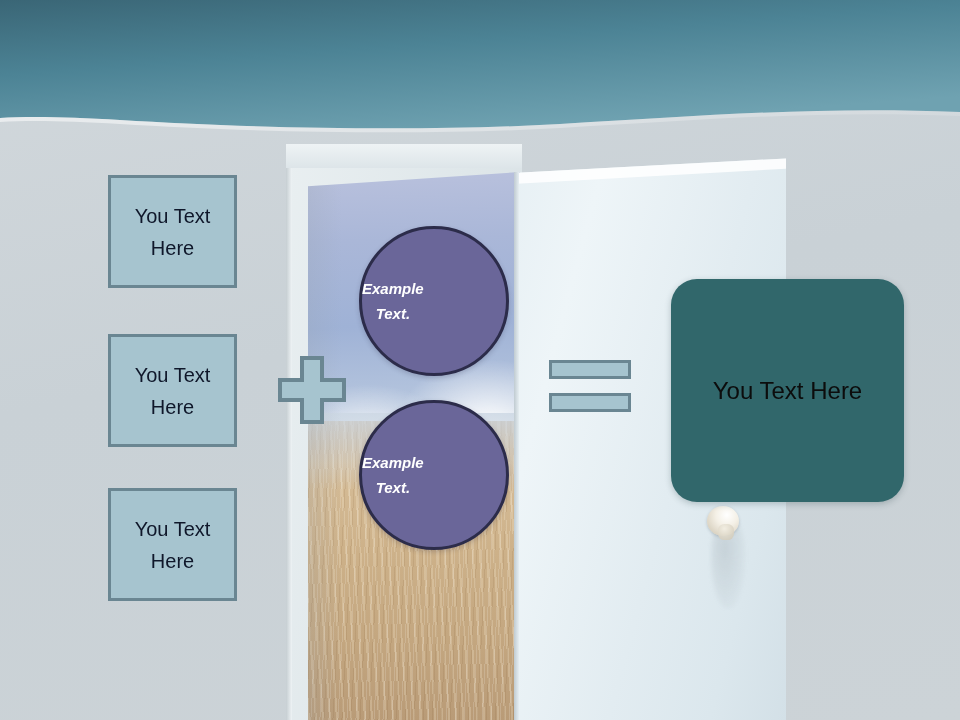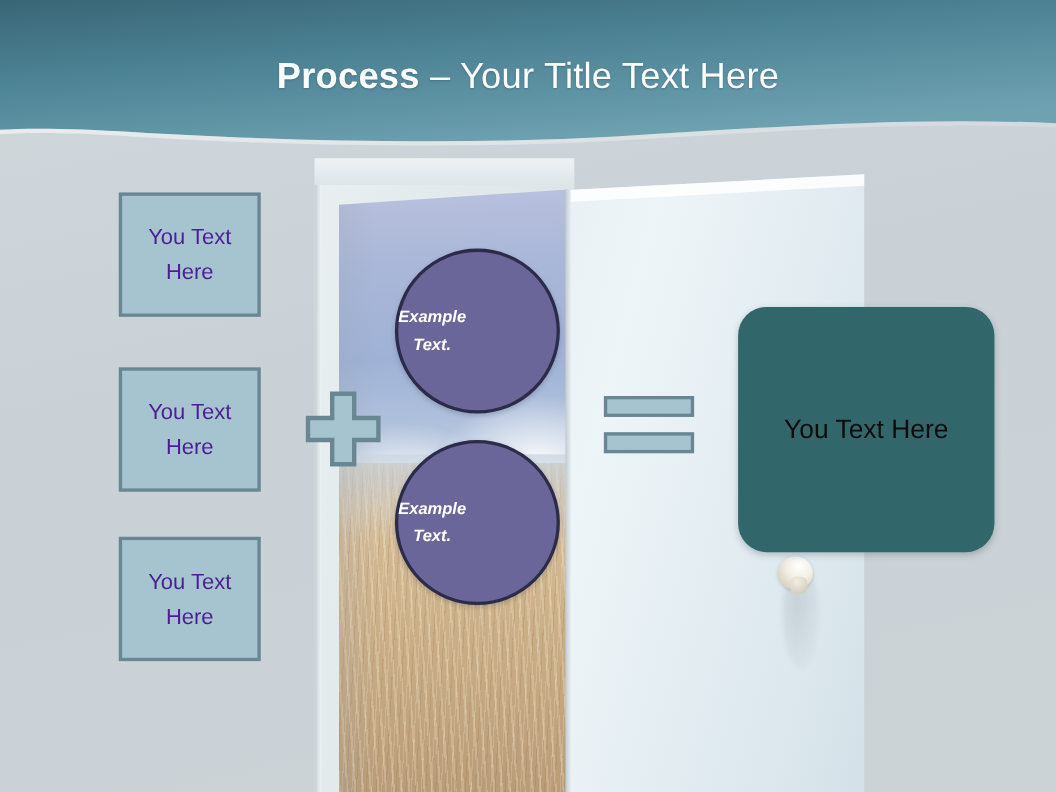--- a/index.html
+++ b/index.html
@@ -167,21 +167,21 @@
   .input-box {
     position: absolute;
     width: 129px;
     height: 113px;
     background: #a6c4cf;
     border: 3px solid #6a8692;
     display: flex;
     align-items: center;
     justify-content: center;
     text-align: center;
-    color: #4c1d95;
+    color: #0f172a;
     font-size: 20px;
     line-height: 32px;
     z-index: 5;
   }
   #input-box-1 { left: 108px; top: 175px; }
   #input-box-2 { left: 108px; top: 334px; }
   #input-box-3 { left: 108px; top: 488px; }
 
   
   #plus-operator {
@@ -266,23 +266,20 @@
           <stop offset="0%" stop-color="#ffffff" stop-opacity="0.55"></stop>
           <stop offset="60%" stop-color="#ffffff" stop-opacity="0.30"></stop>
           <stop offset="100%" stop-color="#ffffff" stop-opacity="0.15"></stop>
         </linearGradient>
       </defs>
       <path d="M0,0 L960,0 L960,112 C820,106 700,116 560,124 C420,132 250,128 120,120 C70,117 30,116 0,118 Z" fill="url(#tealGrad)"></path>
       <path d="M0,118 C30,116 70,117 120,120 C250,128 420,132 560,124 C700,116 820,106 960,112 L960,116 C820,110 700,120 560,128 C420,136 250,132 120,124 C70,121 30,120 0,122 Z" fill="url(#waveEdge)"></path>
     </svg>
   </div>
 
-  <div id="slide-title">
-    <span class="strong">Process</span><span class="light"> – </span><span class="light">Your Title Text Here</span>
-  </div>
 
   <div id="door-assembly">
 
     <div id="door-frame-outer"></div>
     <div id="door-frame-left-edge"></div>
     <div id="door-frame-header"></div>
 
     <div id="doorway-opening">
       <div id="sky-layer"></div>
       <div id="field-layer"></div>

